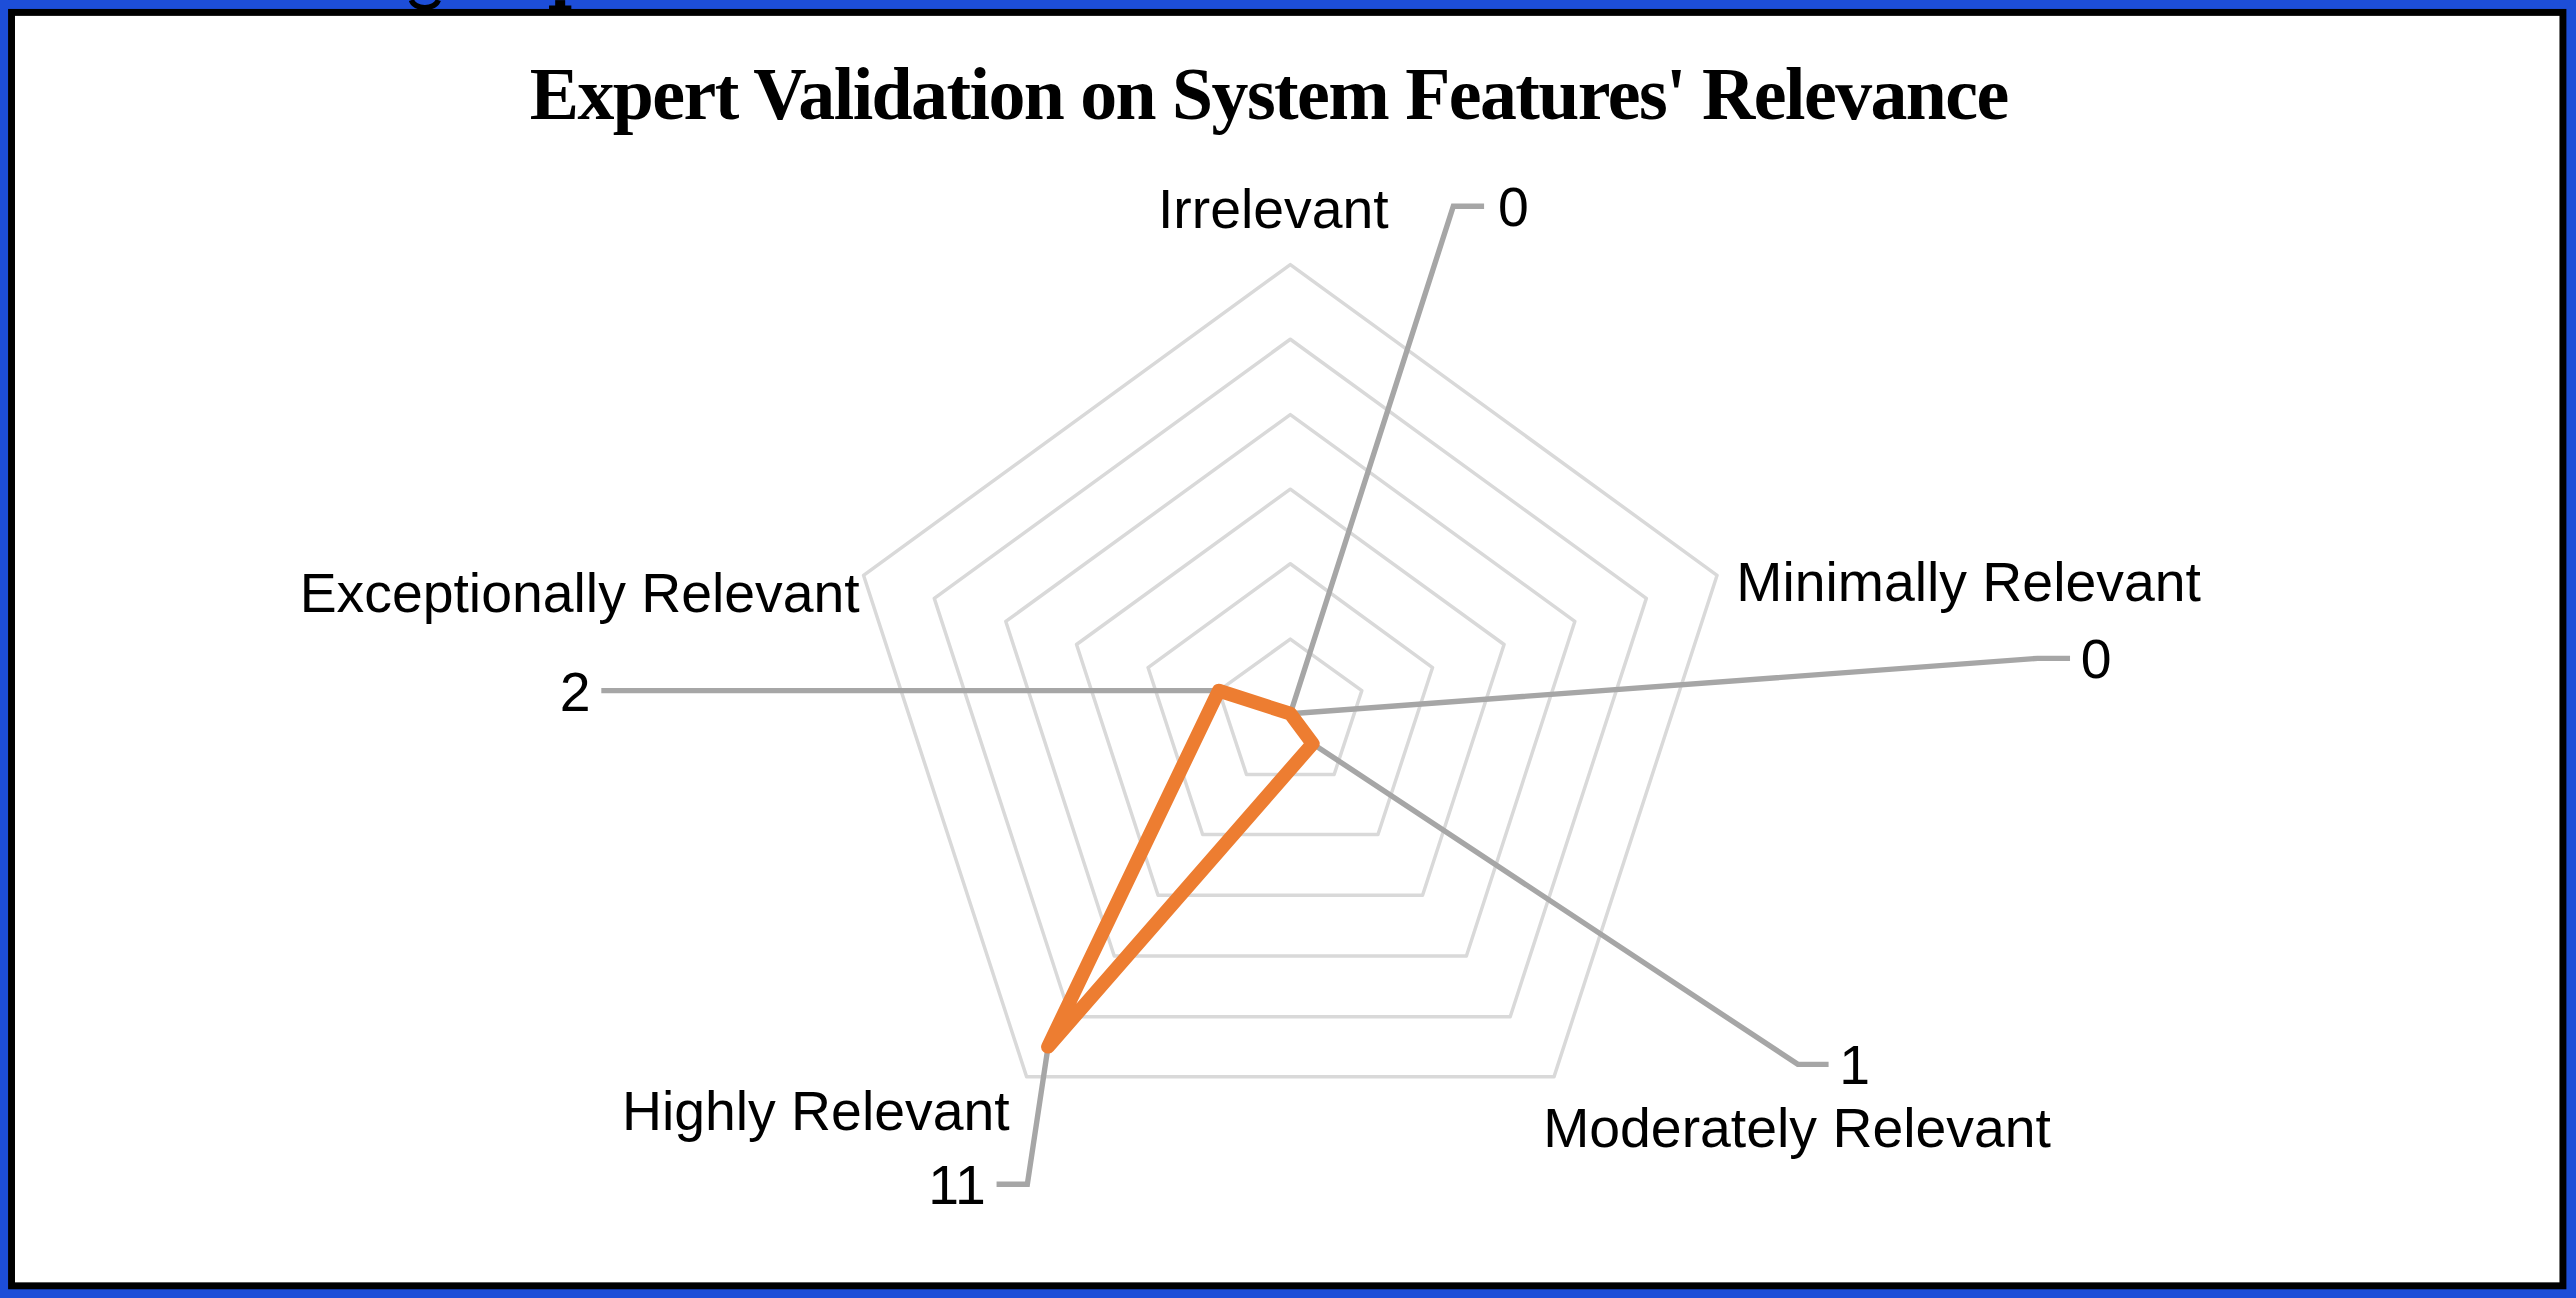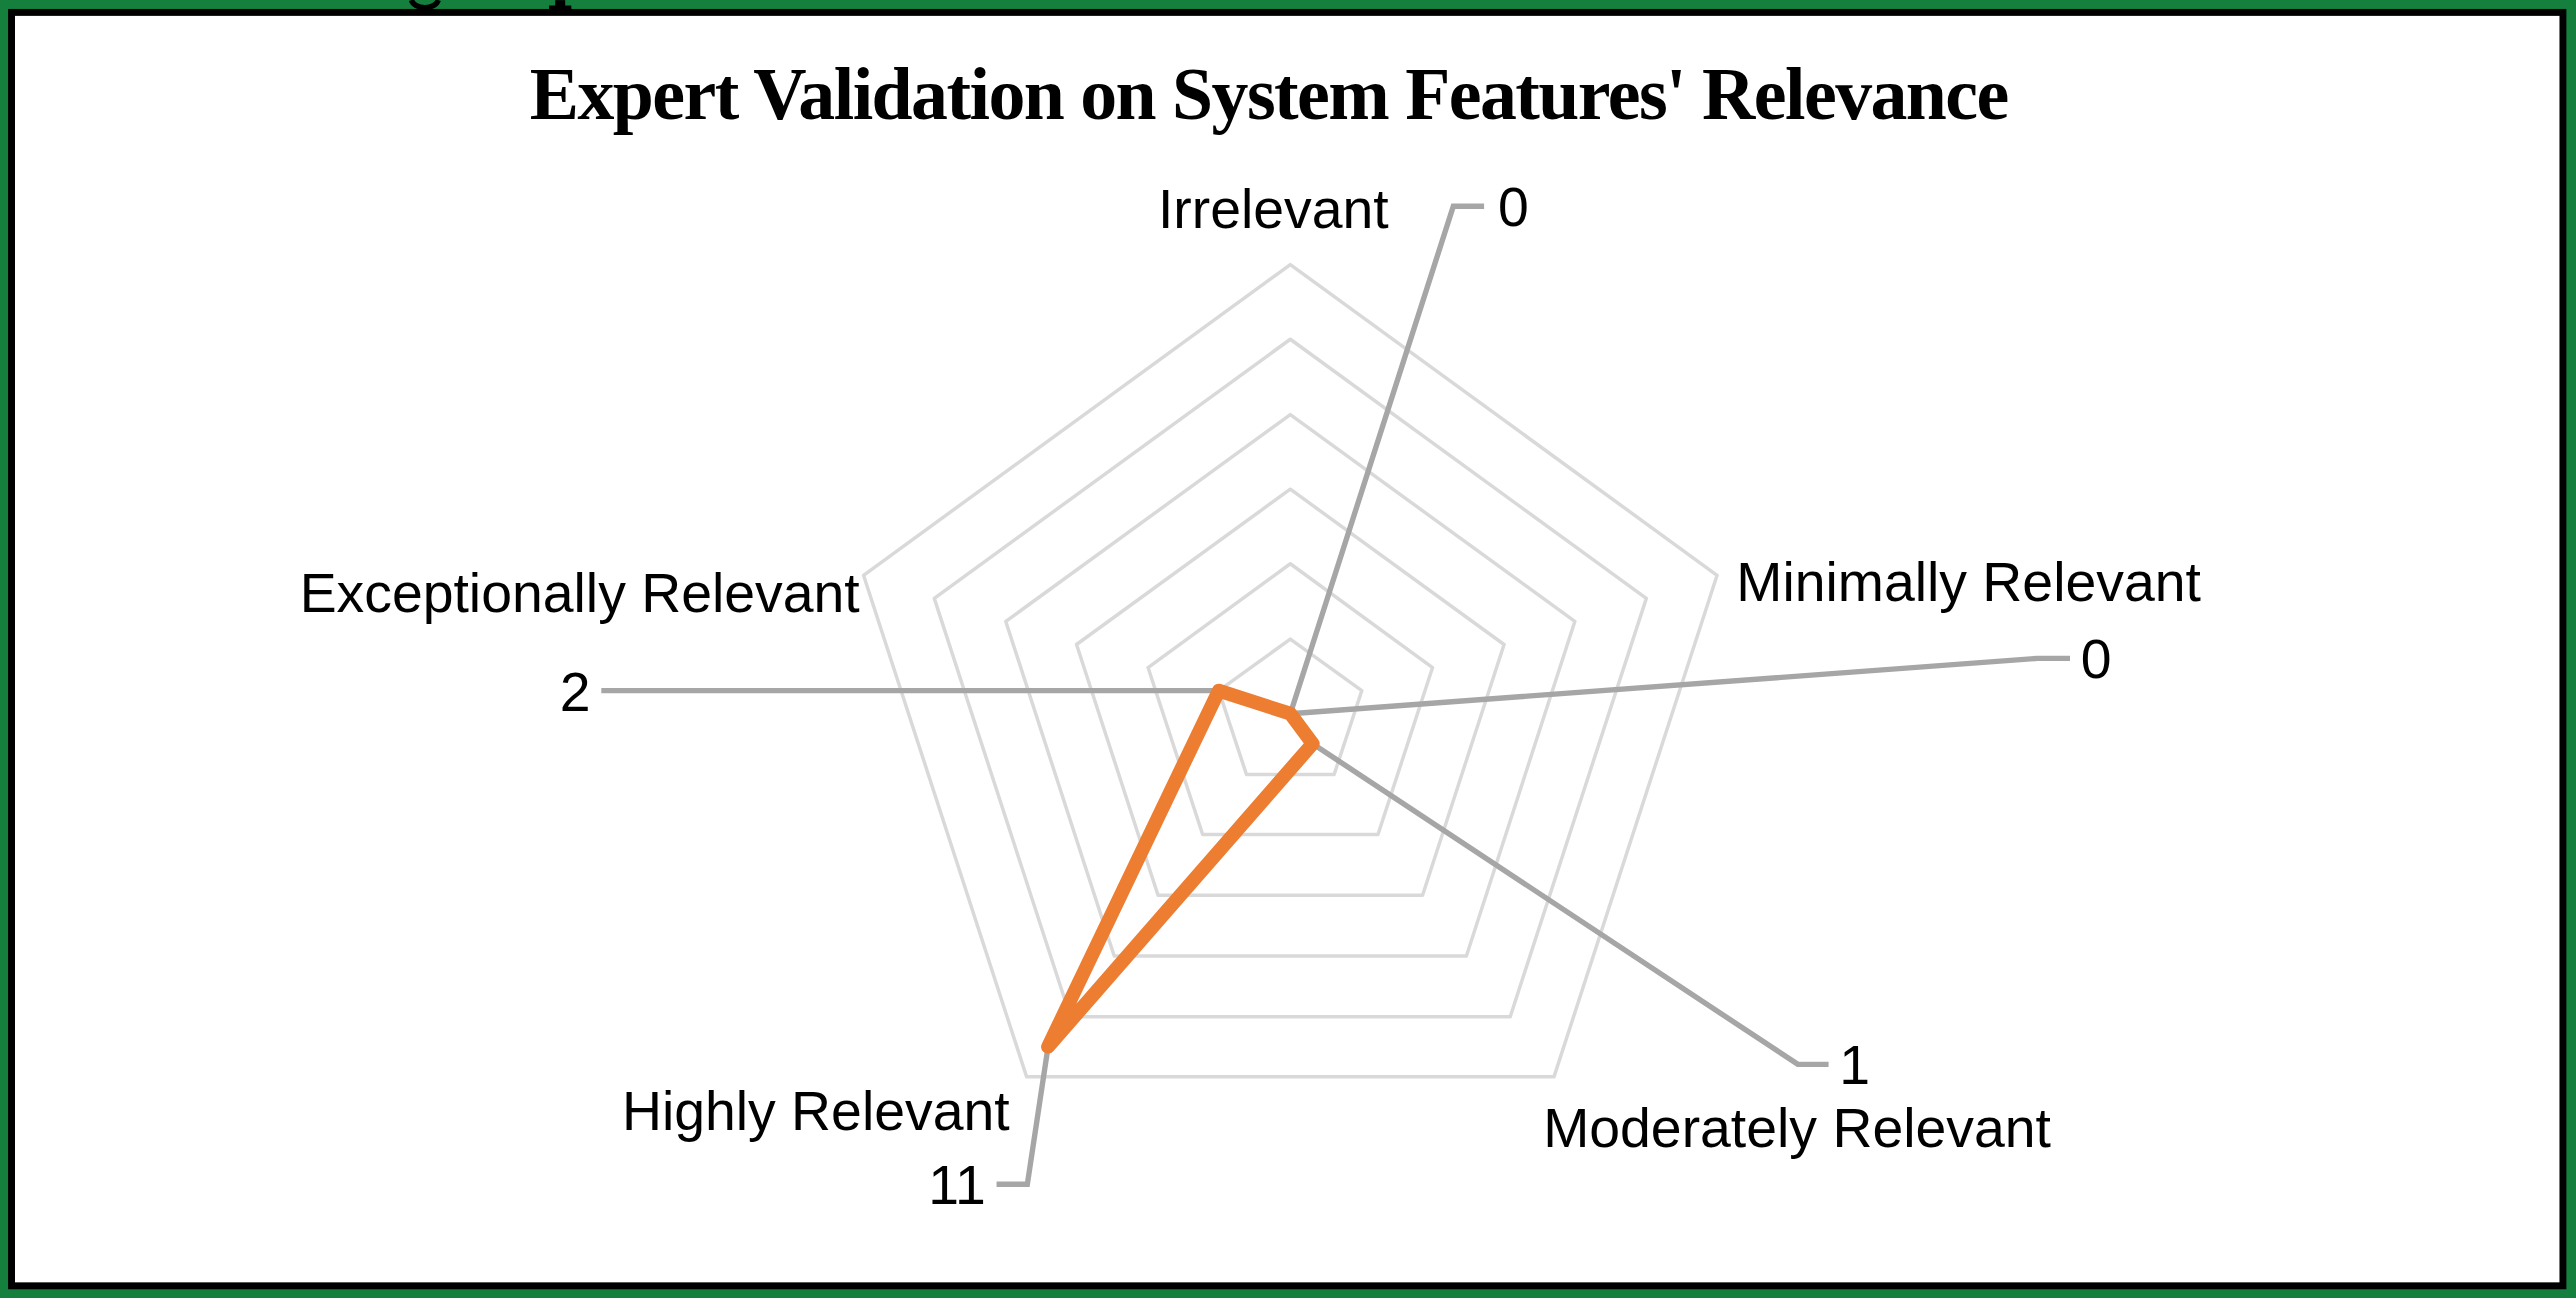--- a/index.html
+++ b/index.html
@@ -1,20 +1,20 @@
 <!DOCTYPE html>
 <html style="font-size:12.3px"><head>
 <meta charset="utf-8">
 <style>
   html, body { margin: 0; padding: 0; background: #ffffff; }
   .page {
     position: relative;
     width: 2576px;
     height: 1299px;
-    background: #15803d;
+    background: #1d4ed8;
     overflow: hidden;
     text-decoration: underline;
   }
   svg { position: absolute; left: 0; top: 0; }
   .chart-title {
     font-family: "Liberation Serif", serif;
     font-weight: bold;
     font-size: 96px;
     letter-spacing: -2px;
     fill: #000000;

